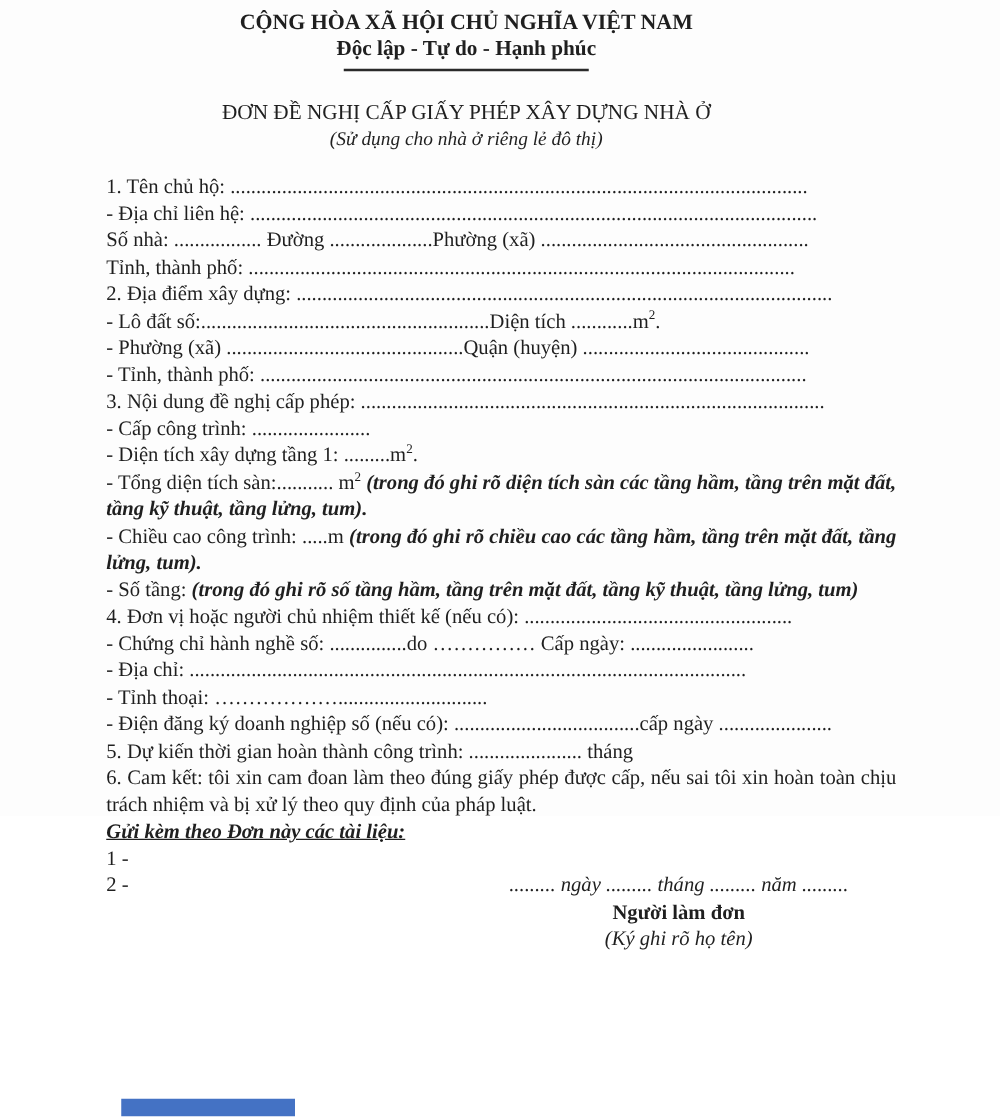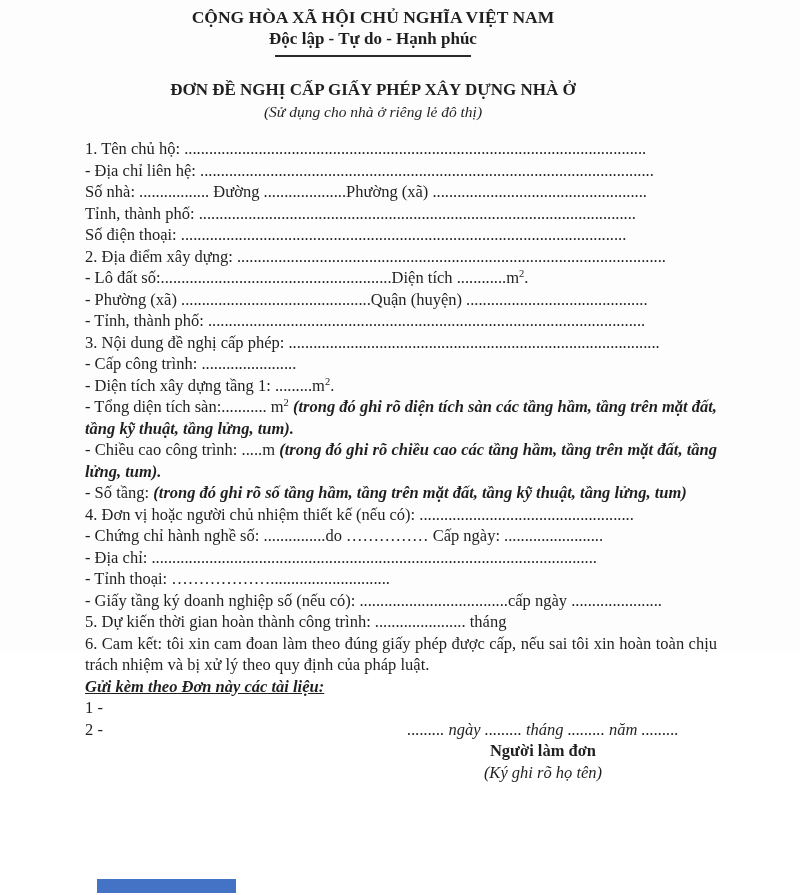--- a/index.html
+++ b/index.html
@@ -10,21 +10,21 @@
     color:#1f1f1f;
     position:relative;
     overflow:hidden;
   }
   .page { position:relative; width:800px; height:653px; background:#fdfdfd; }
 
   .header { text-align:center; padding:6px 54px 0 0; }
   .nat-title  { font-weight:bold; font-size:17.5px; line-height:22px; }
   .motto      { font-weight:bold; font-size:17px;   line-height:22px; }
   .rule { width:196px; border-top:2px solid #2a2a2a; margin:5px auto 0 auto; height:0; }
-  .form-title { font-weight:bold; font-size:17px; margin-top:22px; line-height:21px; }
+  .form-title { font-weight:normal; font-size:17px; margin-top:22px; line-height:21px; }
   .form-sub   { font-style:italic; font-size:15.5px; margin-top:2px; line-height:20px; }
 
   .salutation { margin:24px 0 0 245px; font-size:16.5px; line-height:21px; }
 
   .content {
     margin:16px 83px 0 85px;   
     font-size:16.5px;
     line-height:21.5px;
   }
   .line { min-height:21.5px; }
@@ -58,21 +58,20 @@
     <div class="form-title">ĐƠN ĐỀ NGHỊ CẤP GIẤY PHÉP XÂY DỰNG NHÀ Ở</div>
     <div class="form-sub">(Sử dụng cho nhà ở riêng lẻ đô thị)</div>
   </div>
 
 
   <div class="content">
     <div class="line">1. Tên chủ hộ: ................................................................................................................</div>
     <div class="line">- Địa chỉ liên hệ: ..............................................................................................................</div>
     <div class="line"> Số nhà: ................. Đường ....................Phường (xã) ....................................................</div>
     <div class="line"> Tỉnh, thành phố: ..........................................................................................................</div>
-    <div class="line"> Số điện thoại: ............................................................................................................</div>
     <div class="line">2. Địa điểm xây dựng: ........................................................................................................</div>
 
     <div class="line"><span>- Lô đất số:........................................................Diện tích ............m</span><sup>2</sup><span>.</span></div>
 
     <div class="line">- Phường (xã) ..............................................Quận (huyện) ............................................</div>
     <div class="line">- Tỉnh, thành phố: ..........................................................................................................</div>
     <div class="line">3. Nội dung đề nghị cấp phép: ..........................................................................................</div>
     <div class="line">- Cấp công trình: .......................</div>
 
     <div class="line"><span>- Diện tích xây dựng tầng 1: .........m</span><sup>2</sup><span>.</span></div>
@@ -80,21 +79,21 @@
     <div class="line just"><span>- Tổng diện tích sàn:........... m</span><sup>2</sup><span class="note"> (trong đó ghi rõ diện tích sàn các tầng hầm, tầng trên mặt đất, tầng kỹ thuật, tầng lửng, tum).</span></div>
 
     <div class="line just"><span>- Chiều cao công trình: .....m </span><span class="note">(trong đó ghi rõ chiều cao các tầng hầm, tầng trên mặt đất, tầng lửng, tum).</span></div>
 
     <div class="line just"><span>- Số tầng: </span><span class="note">(trong đó ghi rõ số tầng hầm, tầng trên mặt đất, tầng kỹ thuật, tầng lửng, tum)</span></div>
 
     <div class="line">4. Đơn vị hoặc người chủ nhiệm thiết kế (nếu có): ....................................................</div>
     <div class="line">- Chứng chỉ hành nghề số: ...............do …………… Cấp ngày: ........................</div>
     <div class="line">- Địa chỉ: ............................................................................................................</div>
     <div class="line">- Tỉnh thoại: ……………….............................</div>
-    <div class="line">- Giấy tầng ký doanh nghiệp số (nếu có): ....................................cấp ngày ......................</div>
+    <div class="line">- Điện đăng ký doanh nghiệp số (nếu có): ....................................cấp ngày ......................</div>
     <div class="line">5. Dự kiến thời gian hoàn thành công trình: ...................... tháng</div>
     <div class="line just">6. Cam kết: tôi xin cam đoan làm theo đúng giấy phép được cấp, nếu sai tôi xin hoàn toàn chịu trách nhiệm và bị xử lý theo quy định của pháp luật.</div>
 
     <div class="line attach-title">Gửi kèm theo Đơn này các tài liệu:</div>
     <div class="line">1 -</div>
 
     <div class="row2">
       <span class="line">2 -</span>
       <div class="sig-block">
         <div class="line sig-date">......... ngày ......... tháng ......... năm .........</div>

